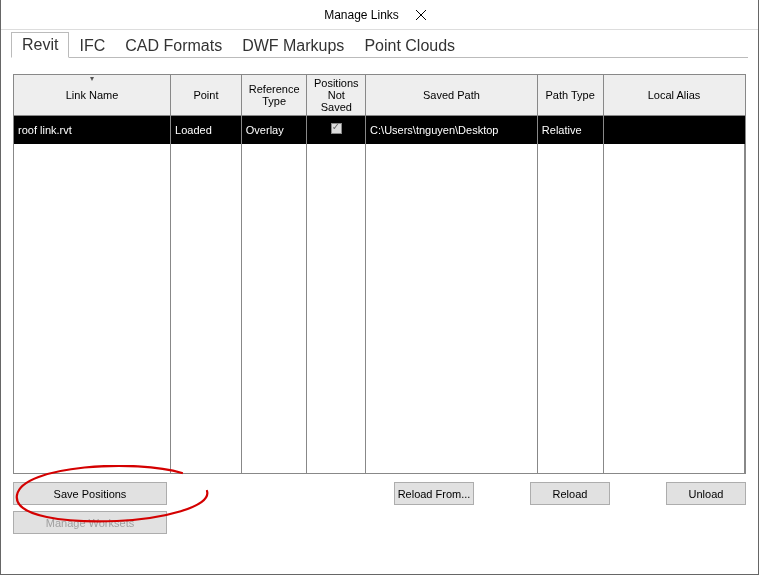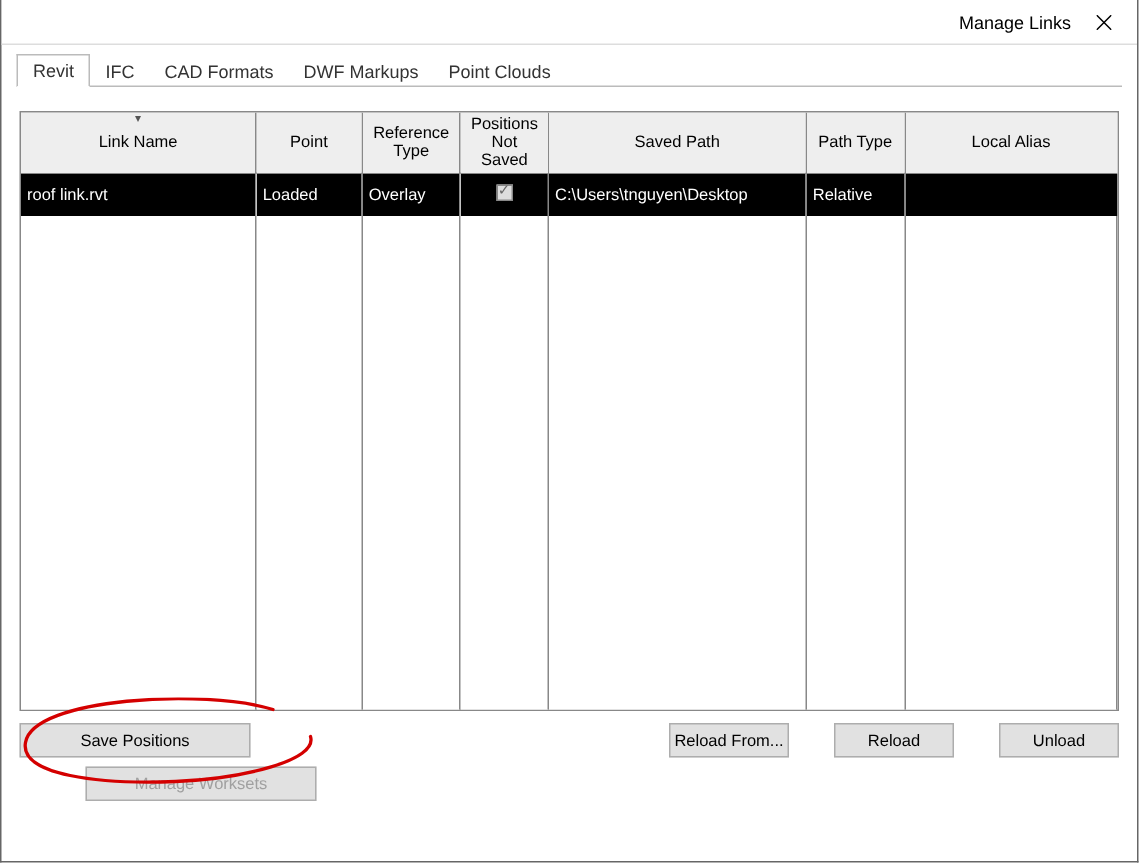--- a/index.html
+++ b/index.html
@@ -12,21 +12,21 @@
     width: 759px;
     height: 575px;
     overflow: hidden;
     border: 1px solid #666;
     border-top: none;
     position: relative;
   }
   .titlebar {
     display: flex;
     align-items: center;
-    justify-content: flex-end;
+    justify-content: center;
     height: 30px;
     padding: 0 0 0 8px;
     background: #fff;
     border-bottom: 1px solid #ddd;
   }
   .close-btn {
     width: 44px;
     height: 30px;
     display: flex;
     align-items: center;
@@ -43,21 +43,21 @@
   }
   .tabs::after {
     content: "";
     position: absolute;
     left: 10px; right: 10px; bottom: 0;
     border-bottom: 1px solid #bbb;
     z-index: 0;
   }
   .tab {
     padding: 3px 10px;
-    font-size: 12px;
+    font-size: 16px;
     color: #333;
     cursor: pointer;
     position: relative;
     z-index: 1;
   }
   .tab.active {
     border: 1px solid #bbb;
     border-bottom: 1px solid #fff;
     background: #fff;
   }
@@ -127,34 +127,34 @@
     background: #fff;
     border-right: 1px solid #888;
     height: 348px;
     vertical-align: top;
   }
   .btn-row {
     display: flex;
     gap: 30px;
     padding: 8px 0 0 0;
   }
-  .btn-row.secondary { padding-top: 6px; margin-left: 44px; }
+  .btn-row.secondary { padding-top: 6px; }
   .btn {
     width: 154px;
     height: 23px;
     background: #e1e1e1;
     border: 1px solid #adadad;
     font-size: 11px;
     cursor: pointer;
     display: flex;
     align-items: center;
     justify-content: center;
     color: #000;
   }
-  .btn.small { width: 80px; }
+  .btn.small { width: 80px; margin-left: 26px; }
   .btn.disabled {
     color: #a0a0a0;
     cursor: default;
   }
   .flex-spacer { flex: 1; }
   .red-circle {
     position: absolute;
     left: 6px;
     top: 465px;
     width: 210px;

